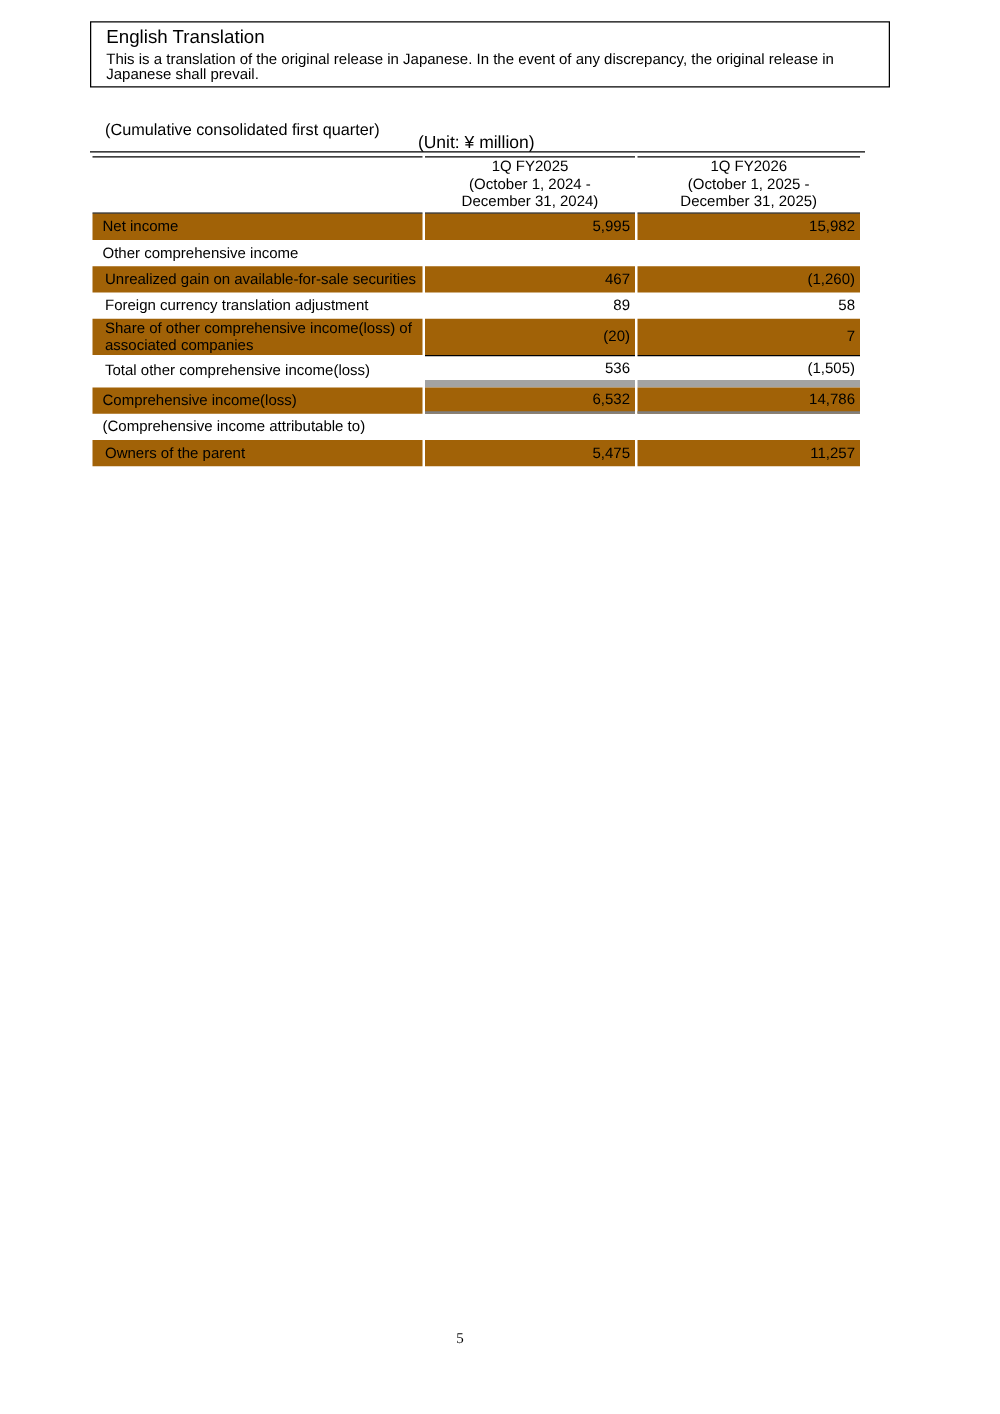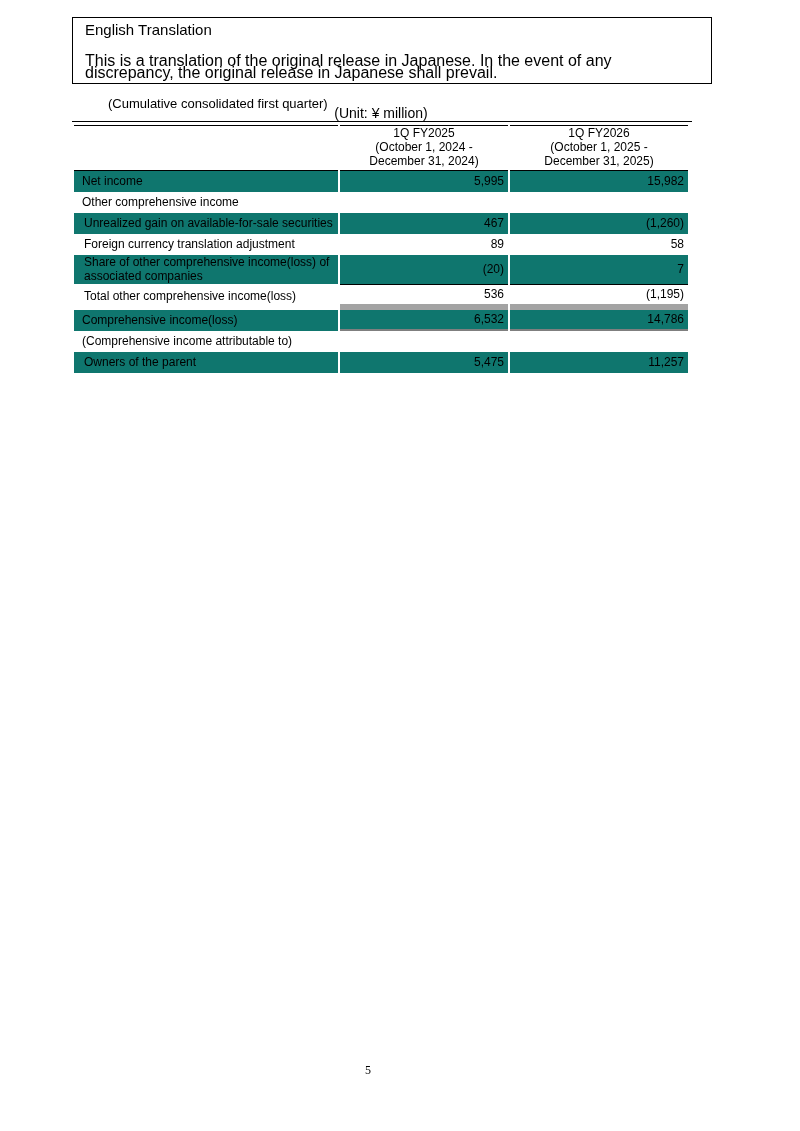--- a/index.html
+++ b/index.html
@@ -16,25 +16,25 @@
   
   .notice-box {
     position: absolute;
     left: 72px; top: 17px;
     width: 640px;
     border: 1px solid #000;
     box-sizing: border-box;
     padding: 2px 10px 4px 12px;
   }
   .notice-title { font-size: 15px; line-height: 20px; }
-  .notice-body  { font-size: 16px; line-height: 12px; margin-top: 15px; }
+  .notice-body  { font-size: 12px; line-height: 12px; margin-top: 1px; }
 
   
   .doc-title    { position: absolute; left: 110px; top: 75px;  font-size: 13px; }
-  .doc-subtitle { position: absolute; left: 108px;  top: 96px;  font-size: 13px; }
+  .doc-subtitle { position: absolute; left: 84px;  top: 96px;  font-size: 13px; }
 
   
   .unit-row {
     position: absolute; left: 72px; top: 105px;
     width: 618px; height: 16px;
     border-bottom: 1px solid #000;
     box-sizing: content-box;
     text-align: center;
     font-size: 14px; line-height: 16px;
     padding-right: 2px;
@@ -54,21 +54,21 @@
     vertical-align: bottom;
     border-top: 1px solid #000;
     border-bottom: 1px solid #000;
     padding-bottom: 2px;
   }
   .fin-table th div { line-height: 14px; text-align: center; }
   .fin-table td { height: 19px; line-height: 13.5px; vertical-align: middle; }
   td.label  { padding-left: 8px;  padding-top: 1px; padding-bottom: 1px; }
   td.label.indent { padding-left: 10px; }
   td.val    { text-align: right; padding-right: 4px; }
-  tr.hl td  { background: #0f766e; }
+  tr.hl td  { background: #a16207; }
   td.rule-tb    { border-top: 1px solid #000; border-bottom: 6px solid #a3a3a3; }
   td.rule-thick { border-bottom: 2px solid #7f7f7f; }
 
   
   .page-number {
     position: absolute; left: 0; top: 1063px;
     width: 100%; text-align: center;
     font-family: "Liberation Serif", serif;
     font-size: 12px;
   }
@@ -130,21 +130,21 @@
           <td class="val">58</td>
         </tr>
         <tr class="hl">
           <td class="label indent">Share of other comprehensive income(loss) of associated companies</td>
           <td class="val">(20)</td>
           <td class="val">7</td>
         </tr>
         <tr>
           <td class="label indent">Total other comprehensive income(loss)</td>
           <td class="val rule-tb">536</td>
-          <td class="val rule-tb">(1,195)</td>
+          <td class="val rule-tb">(1,505)</td>
         </tr>
         <tr class="hl">
           <td class="label">Comprehensive income(loss)</td>
           <td class="val rule-thick">6,532</td>
           <td class="val rule-thick">14,786</td>
         </tr>
         <tr>
           <td class="label">(Comprehensive income attributable to)</td>
           <td class="val"></td>
           <td class="val"></td>

